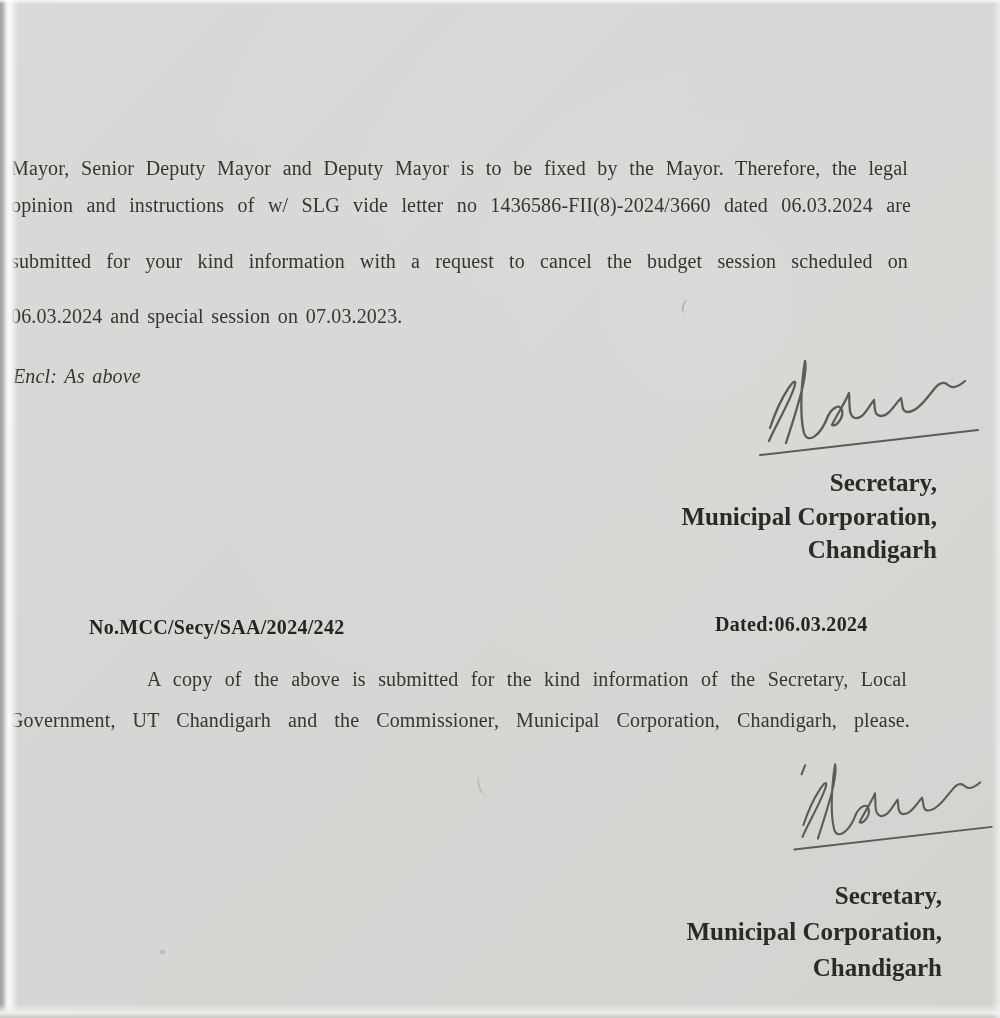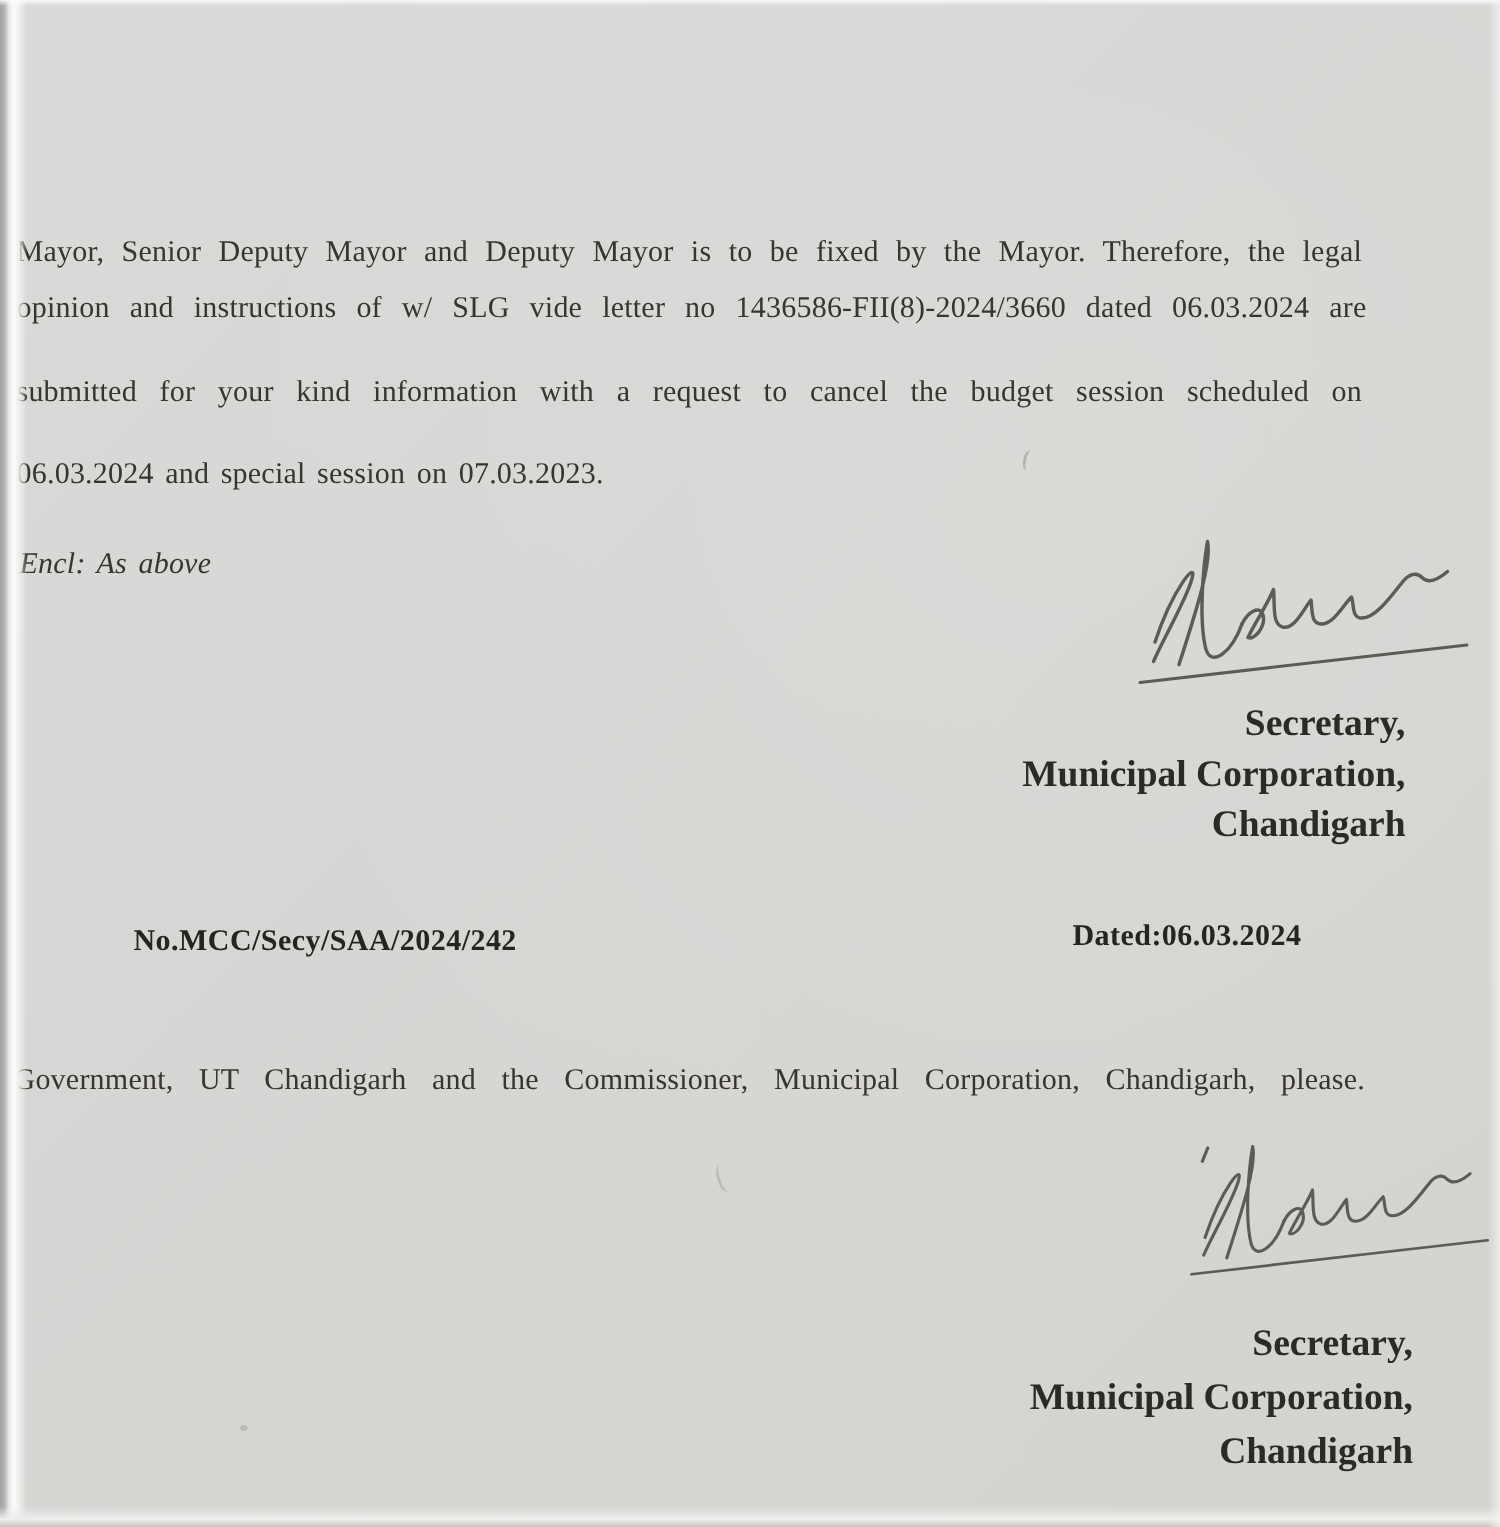--- a/index.html
+++ b/index.html
@@ -103,20 +103,21 @@
 
   <div class="sig-block sb1" style="top:466px;right:63px;">
     <div>Secretary,</div>
     <div>Municipal Corporation,</div>
     <div>Chandigarh</div>
   </div>
 
   <div class="txt bold" style="top:616px;left:89px;">No.MCC/Secy/SAA/2024/242</div>
   <div class="txt bold" style="top:613px;left:715px;">Dated:06.03.2024</div>
 
+  <div class="txt just" style="top:668px;left:147px;width:760px;">A copy of the above is submitted for the kind information of the Secretary, Local</div>
   <div class="txt just" style="top:709px;left:9px;width:901px;">Government, UT Chandigarh and the Commissioner, Municipal Corporation, Chandigarh, please.</div>
 
   <svg class="sig" style="left:778px;top:750px;" width="232" height="112" viewBox="0 0 256 118">
     <path d="M30,14 L26,24"></path>
     <path d="M28,80 C40,44 58,22 52,40 C47,55 33,79 27,93"></path>
     <path d="M44,95 C56,58 66,26 63,13 C60,30 57,66 62,85 C66,97 79,87 86,68"></path>
     <path d="M86,68 C90,60 98,55 100,62 C102,70 94,79 90,77 C94,68 103,55 107,45 C108,56 106,68 113,70 C121,72 127,58 132,52 C133,60 132,68 139,68 C147,68 153,56 159,50 C161,56 159,64 166,64 C175,64 185,50 193,40 C197,35 202,33 206,37 C210,41 216,39 223,33"></path>
     <path class="under" d="M18,107 L236,82"></path>
   </svg>
 

